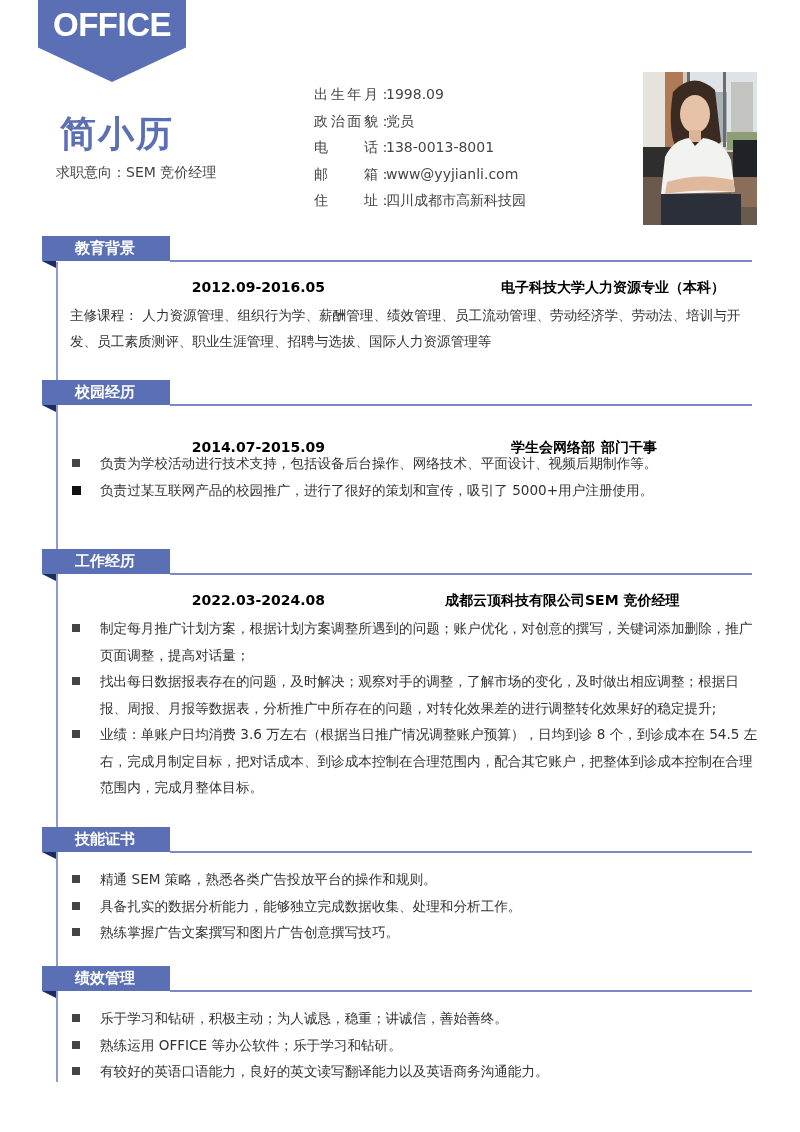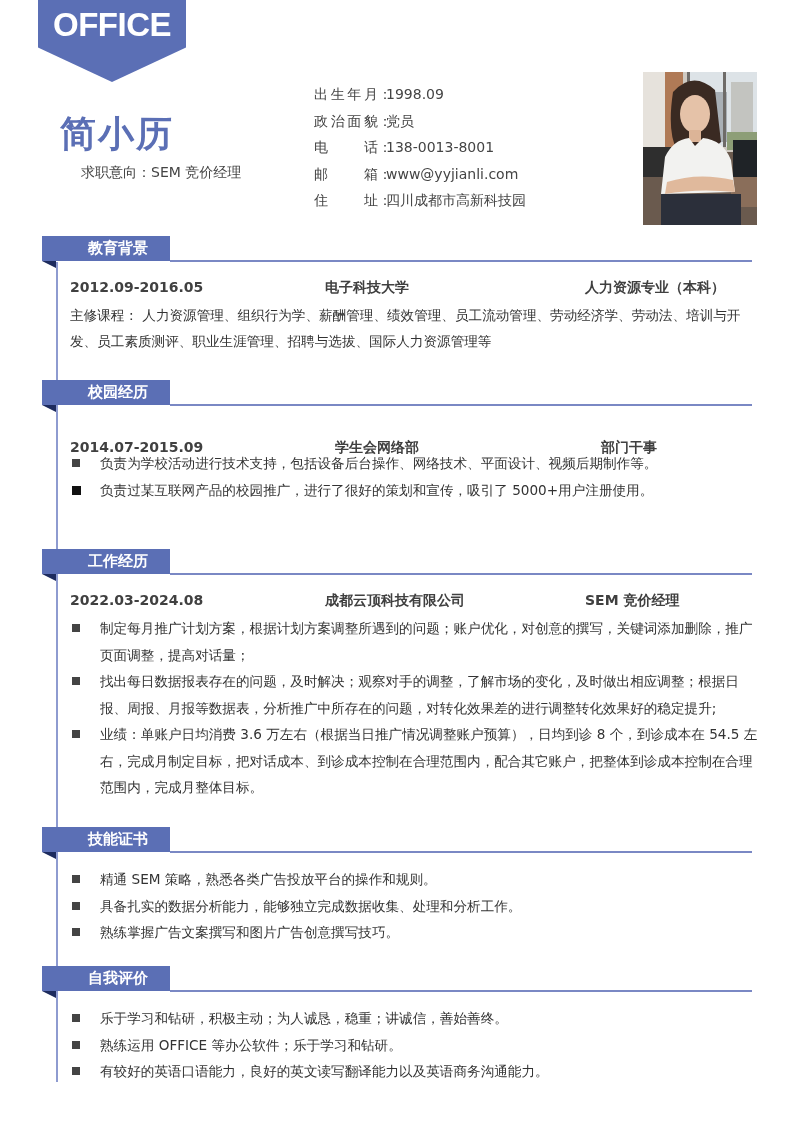--- a/index.html
+++ b/index.html
@@ -8,37 +8,37 @@
   .abs { position:absolute; }
 
   
   .banner { left:38px; top:0; width:148px; height:82px; background:#5b6fb5;
             clip-path: polygon(0 0,100% 0,100% 58%,50% 100%,0 58%); }
   .banner-text { left:38px; top:6px; width:148px; text-align:center; color:#fff;
                  font-family:"Liberation Sans","DejaVu Sans",sans-serif;
                  font-weight:bold; font-size:33px; letter-spacing:-0.5px; }
 
   .name { left:60px; top:110px; font-size:36px; font-weight:bold; color:#5b6fb5; letter-spacing:2px; }
-  .intent { left:81px; top:164px; font-size:14px; color:#444; }
+  .intent { left:56px; top:164px; font-size:14px; color:#444; }
 
   .info { left:314px; top:84px; font-size:14px; color:#444; }
   .info-row { height:26.5px; line-height:20px; display:flex; }
   .info-label { display:inline-block; width:64px; white-space:pre; text-align-last:justify; }
   .info-colon { display:inline-block; width:8px; }
 
   .photo { left:643px; top:72px; width:114px; height:153px; overflow:hidden; }
 
   
   .vline { left:56px; top:262px; width:1.5px; height:820px; background:#8e9bd0; }
   .sec-tab { left:42px; width:128px; height:25px; background:#5b6fb5;
-             color:#fff; font-size:15px; font-weight:bold; line-height:25px; padding-left:46px; box-sizing:border-box; }
+             color:#fff; font-size:15px; font-weight:bold; line-height:25px; padding-left:33px; box-sizing:border-box; }
   .sec-fold { left:42px; width:0; height:0; border-top:7px solid #1d2b5e; border-left:14px solid transparent; }
   .sec-line { left:170px; width:582px; height:1.5px; background:#7a88c4; }
 
-  .row3 { left:70px; width:690px; font-size:14px; font-weight:bold; color:#404040; display:flex; }
+  .row3 { left:70px; width:690px; font-size:14px; font-weight:bold; color:#000000; display:flex;text-align:right; }
   .row3 .c1 { width:255px; }
   .row3 .c2 { width:260px; }
   .row3 .c3 { }
 
   .para { left:70px; width:690px; font-size:13.6px; line-height:26px; color:#333; }
   .blist { left:70px; width:690px; font-size:13.6px; color:#333; }
   .bitem { position:relative; padding-left:30px; line-height:26.5px; }
   .bullet { position:absolute; left:2px; top:9px; width:8px; height:8px; background:#444; }
   .bullet.dark { background:#111; width:9px; height:9px; top:9px; }
 </style>
@@ -144,20 +144,20 @@
 
 <div class="abs sec-tab" style="top:827px;">技能证书</div>
 <div class="abs sec-fold" style="top:852px;"></div>
 <div class="abs sec-line" style="top:851px;"></div>
 <div class="abs blist" style="top:866px;">
   <div class="bitem"><span class="bullet"></span><span>精通 SEM 策略，熟悉各类广告投放平台的操作和规则。</span></div>
   <div class="bitem"><span class="bullet"></span><span>具备扎实的数据分析能力，能够独立完成数据收集、处理和分析工作。</span></div>
   <div class="bitem"><span class="bullet"></span><span>熟练掌握广告文案撰写和图片广告创意撰写技巧。</span></div>
 </div>
 
-<div class="abs sec-tab" style="top:966px;">自我评价</div>
+<div class="abs sec-tab" style="top:966px;">绩效管理</div>
 <div class="abs sec-fold" style="top:991px;"></div>
 <div class="abs sec-line" style="top:990px;"></div>
 <div class="abs blist" style="top:1005px;">
   <div class="bitem"><span class="bullet"></span><span>乐于学习和钻研，积极主动；为人诚恳，稳重；讲诚信，善始善终。</span></div>
   <div class="bitem"><span class="bullet"></span><span>熟练运用 OFFICE 等办公软件；乐于学习和钻研。</span></div>
   <div class="bitem"><span class="bullet"></span><span>有较好的英语口语能力，良好的英文读写翻译能力以及英语商务沟通能力。</span></div>
 </div>
 
 </body></html>

